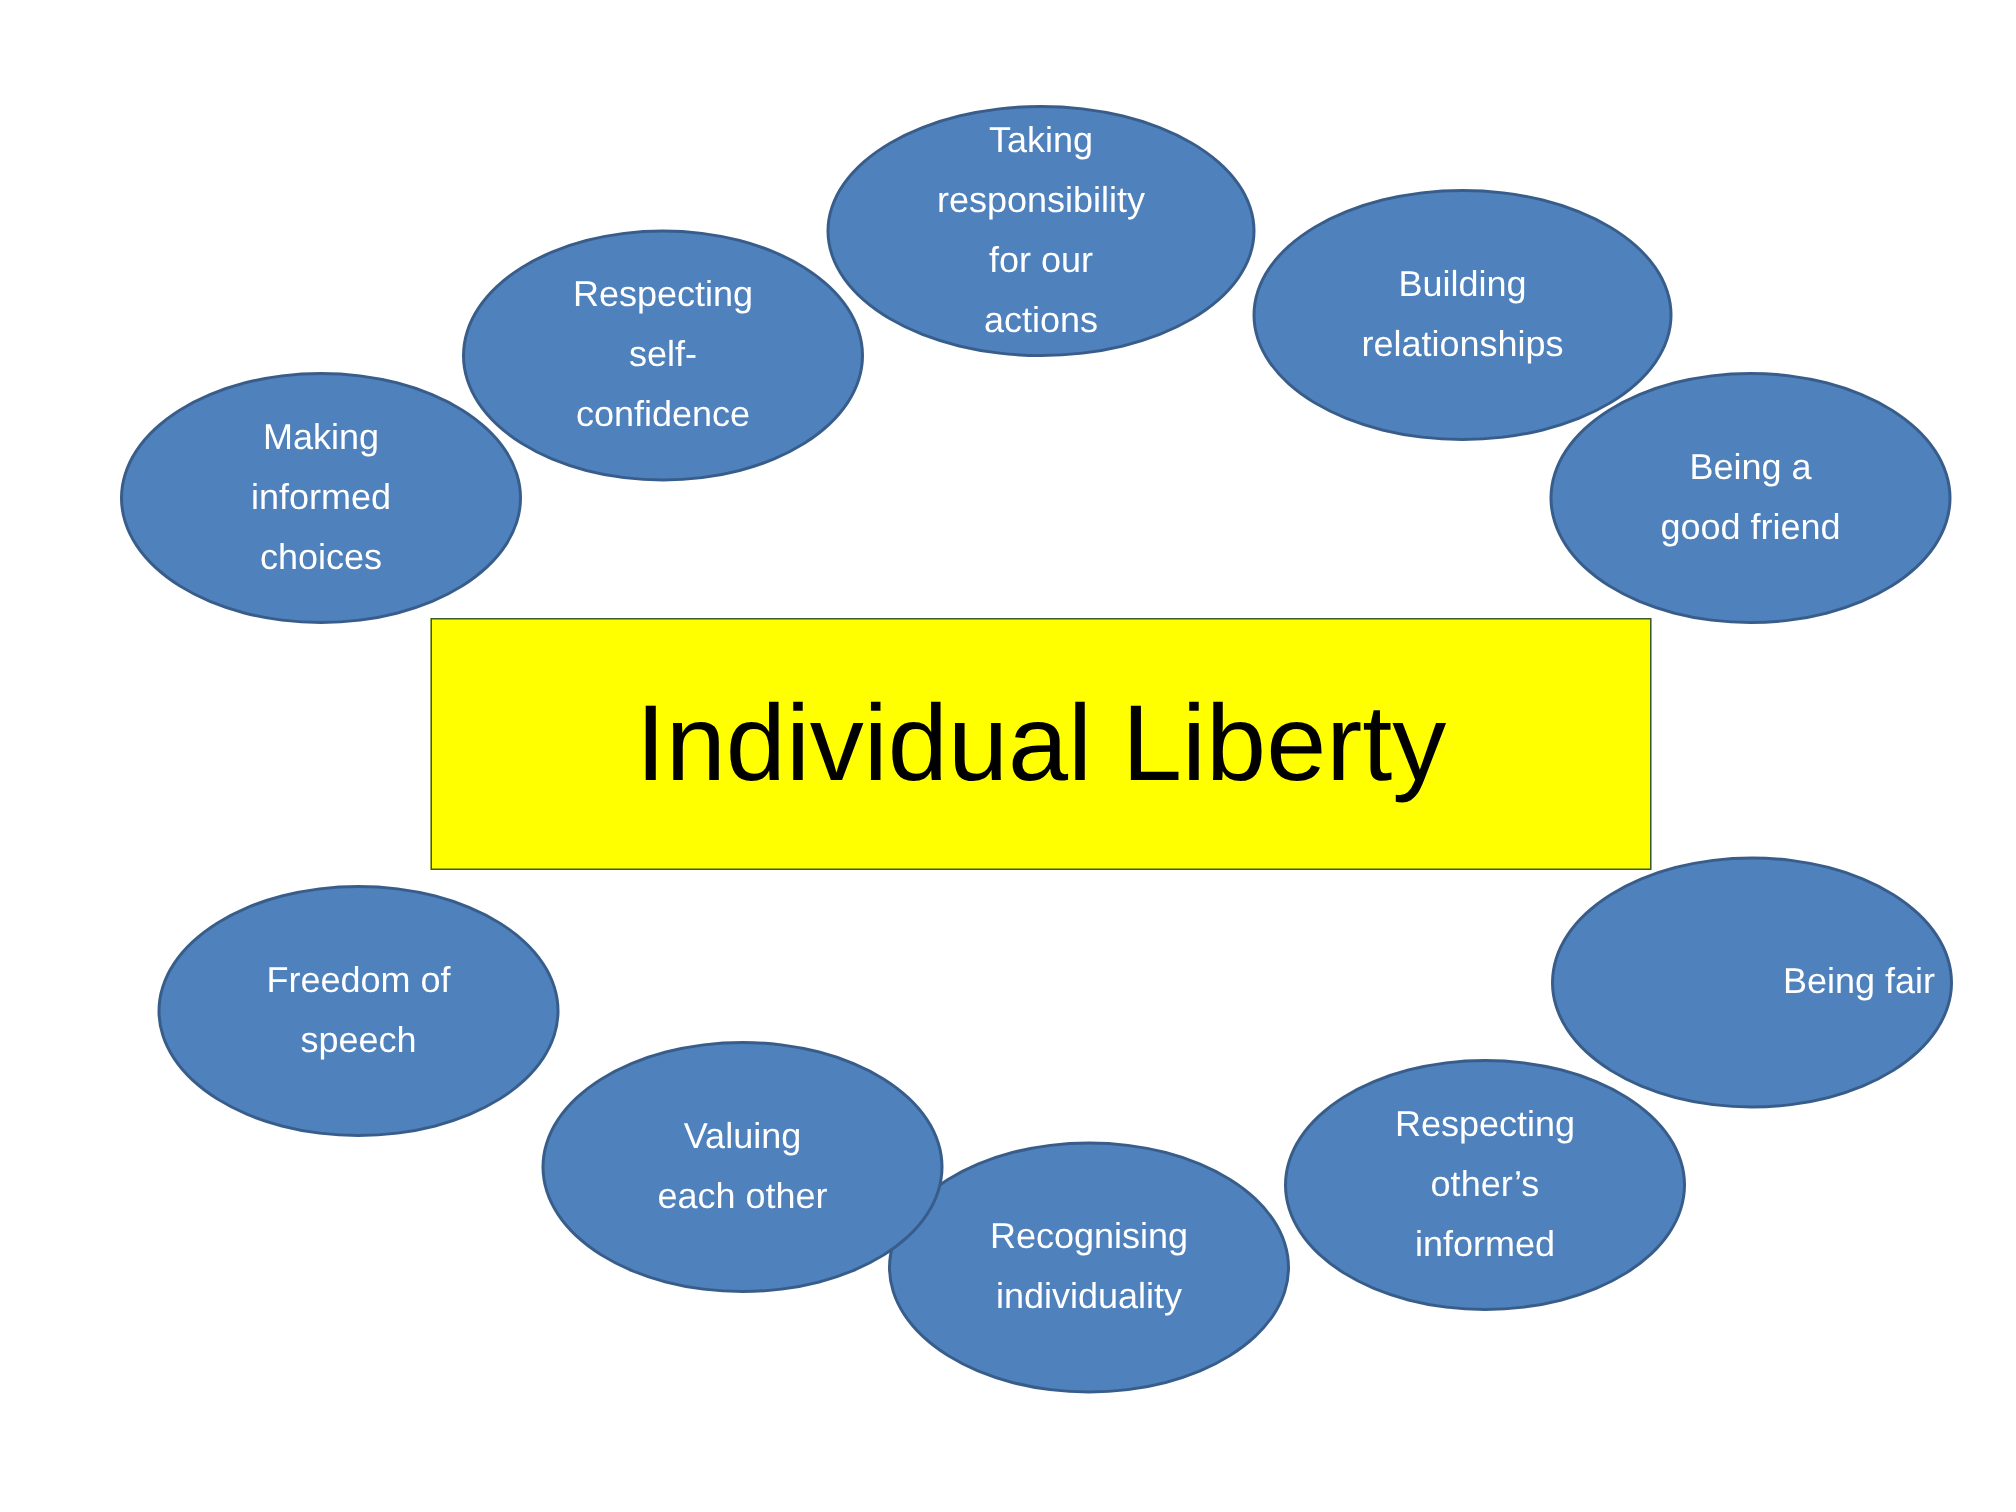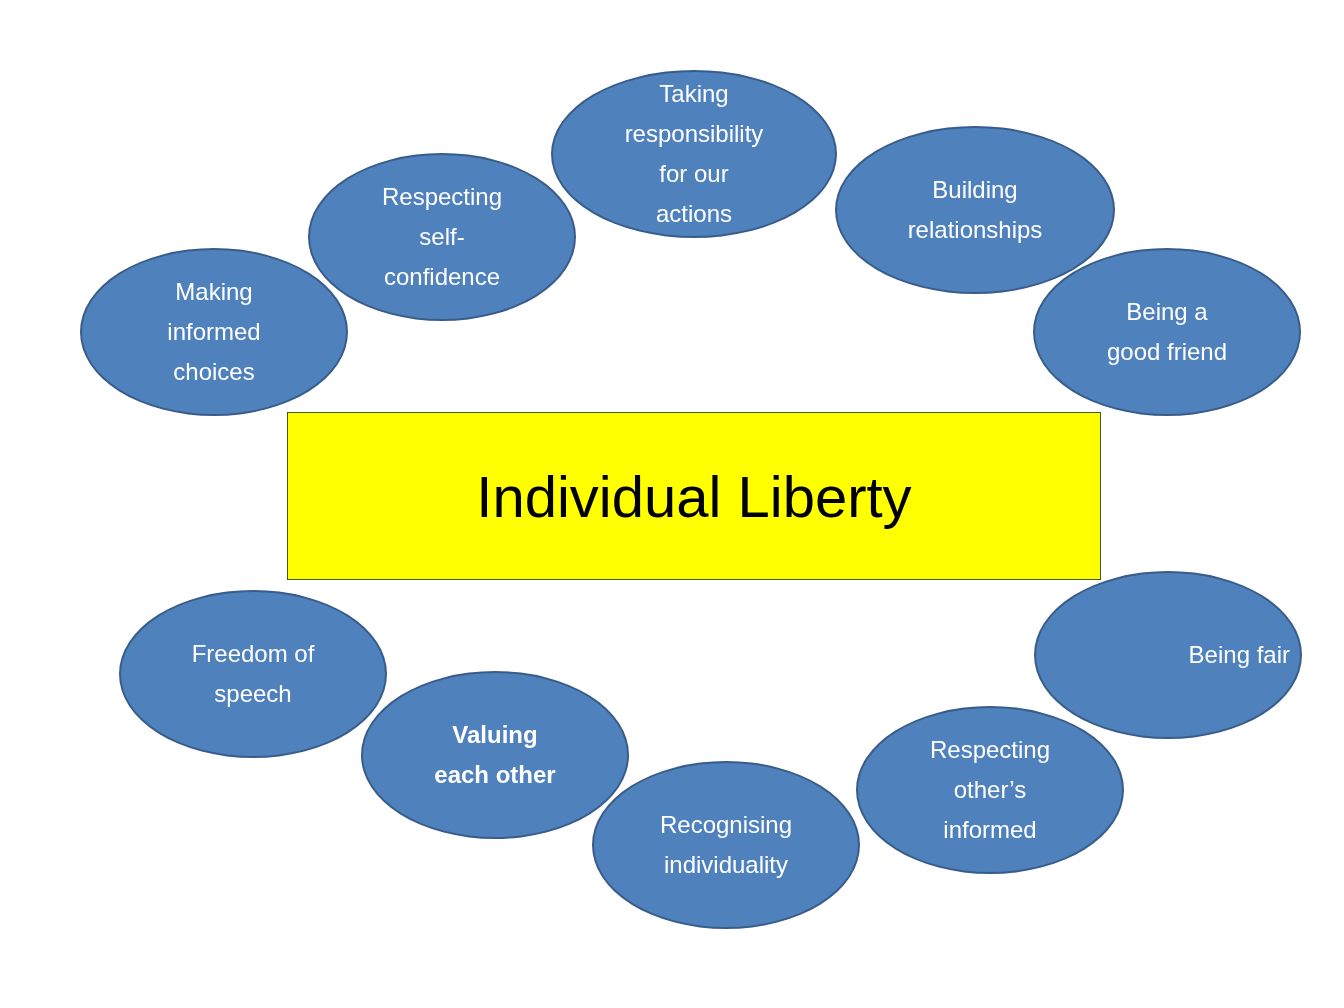--- a/index.html
+++ b/index.html
@@ -19,21 +19,21 @@
     white-space: pre-line;
     padding: 0 10px;
   }
   .center-box {
     position: absolute;
     left: 287px; top: 412px; width: 814px; height: 168px;
     background: #ffff00;
     border: 1.5px solid #385d2a;
     box-sizing: border-box;
     display: flex; align-items: center; justify-content: center;
-    font-size: 58px;
+    font-size: 72px;
     color: #000000;
   }
 </style>
 </head>
 <body>
 
 <div>
 
   <div class="ellipse" style="left:551px; top:70px; width:286px; height:168px;">
     <span>Taking
@@ -60,26 +60,26 @@
     <span>Respecting
 other’s
 informed</span>
   </div>
 
   <div class="ellipse" style="left:592px; top:761px; width:268px; height:168px;">
     <span>Recognising
 individuality</span>
   </div>
 
-  <div class="ellipse" style="left:361px; top:671px; width:268px; height:168px;font-weight:bold;">
+  <div class="ellipse" style="left:361px; top:694px; width:268px; height:168px;">
     <span>Valuing
 each other</span>
   </div>
 
-  <div class="ellipse" style="left:119px; top:590px; width:268px; height:168px;">
+  <div class="ellipse" style="left:105px; top:590px; width:268px; height:168px;">
     <span>Freedom of
 speech</span>
   </div>
 
   <div class="ellipse" style="left:80px; top:248px; width:268px; height:168px;align-items:center;">
     <span>Making
 informed
 choices</span>
   </div>
 

